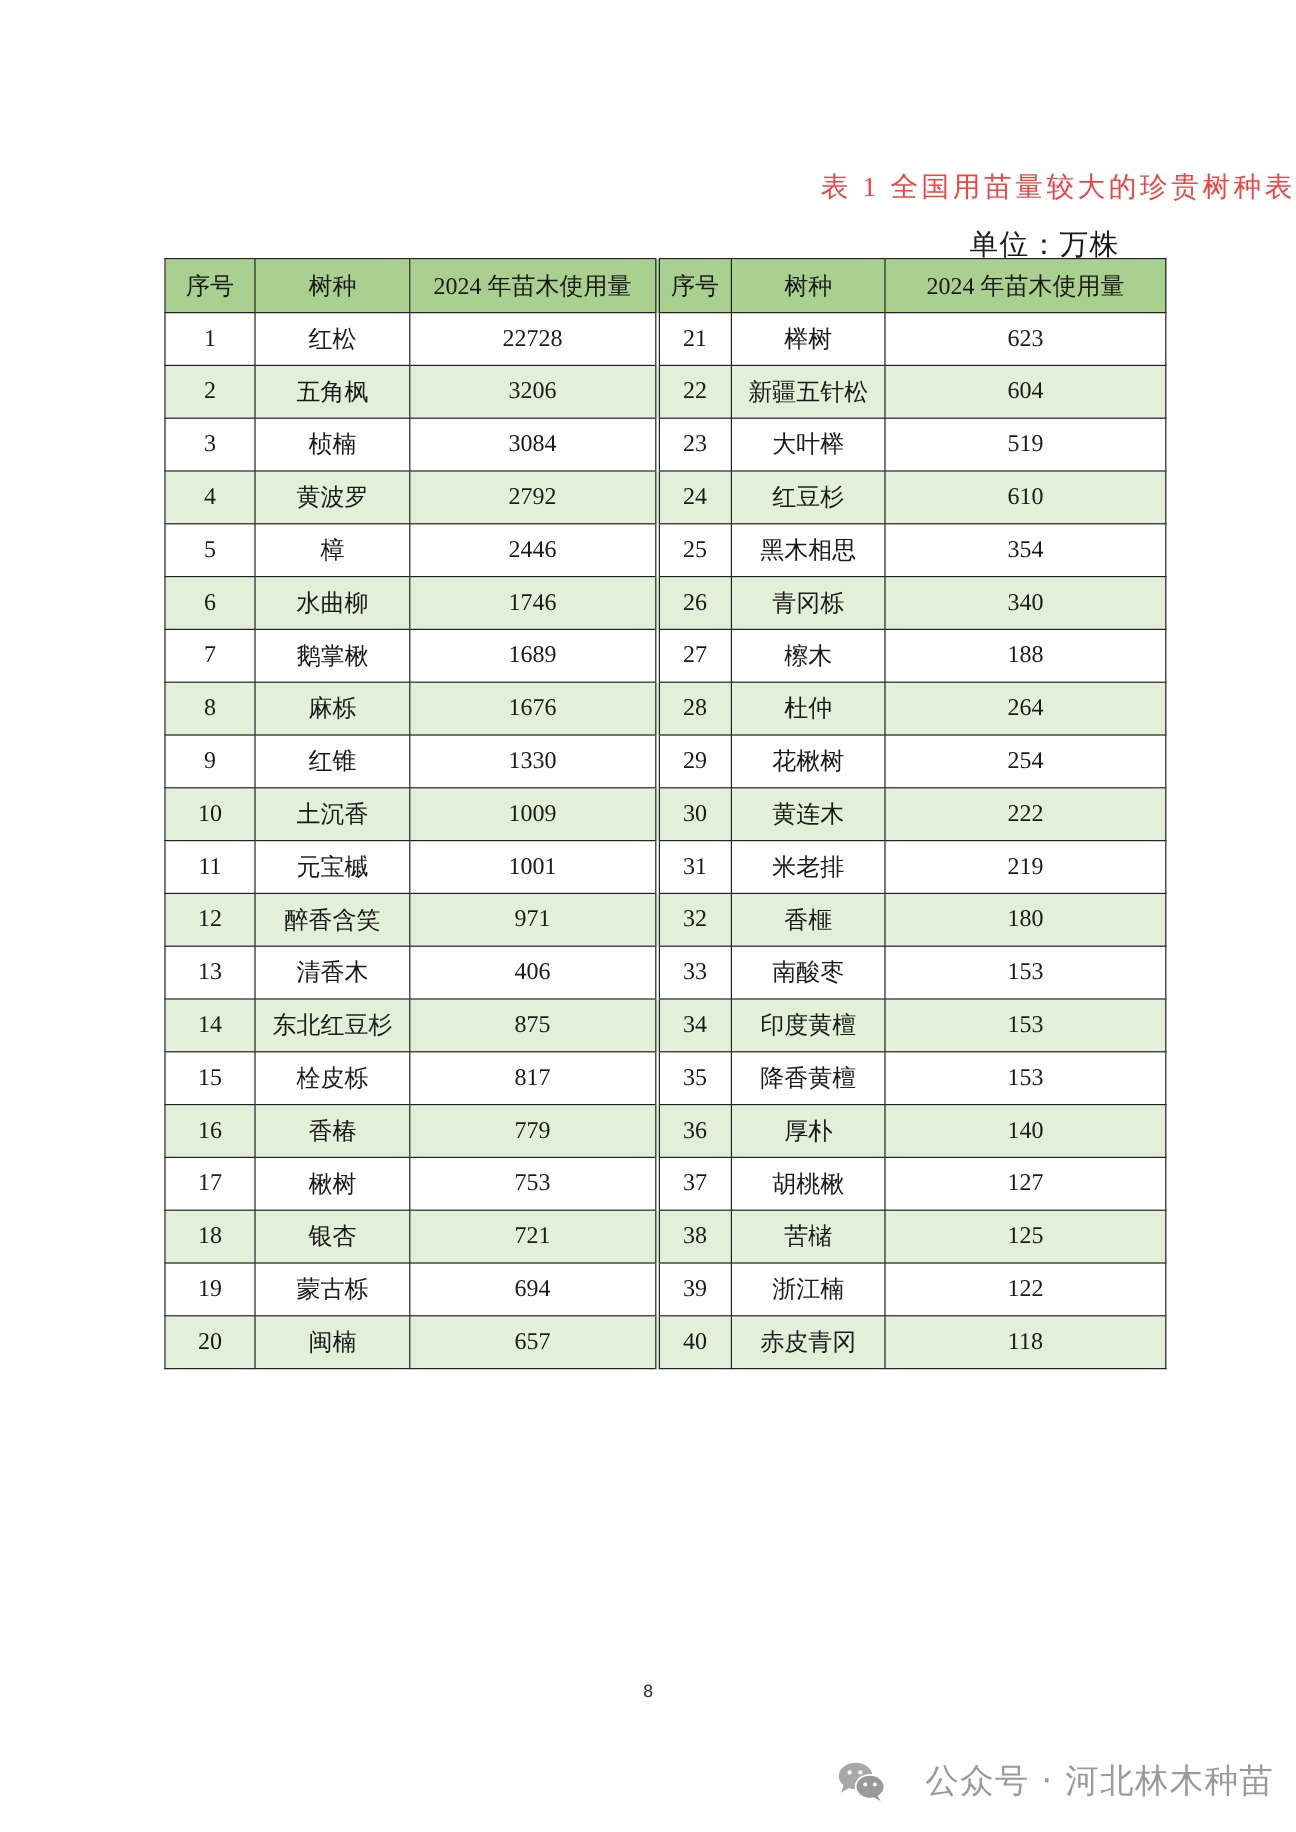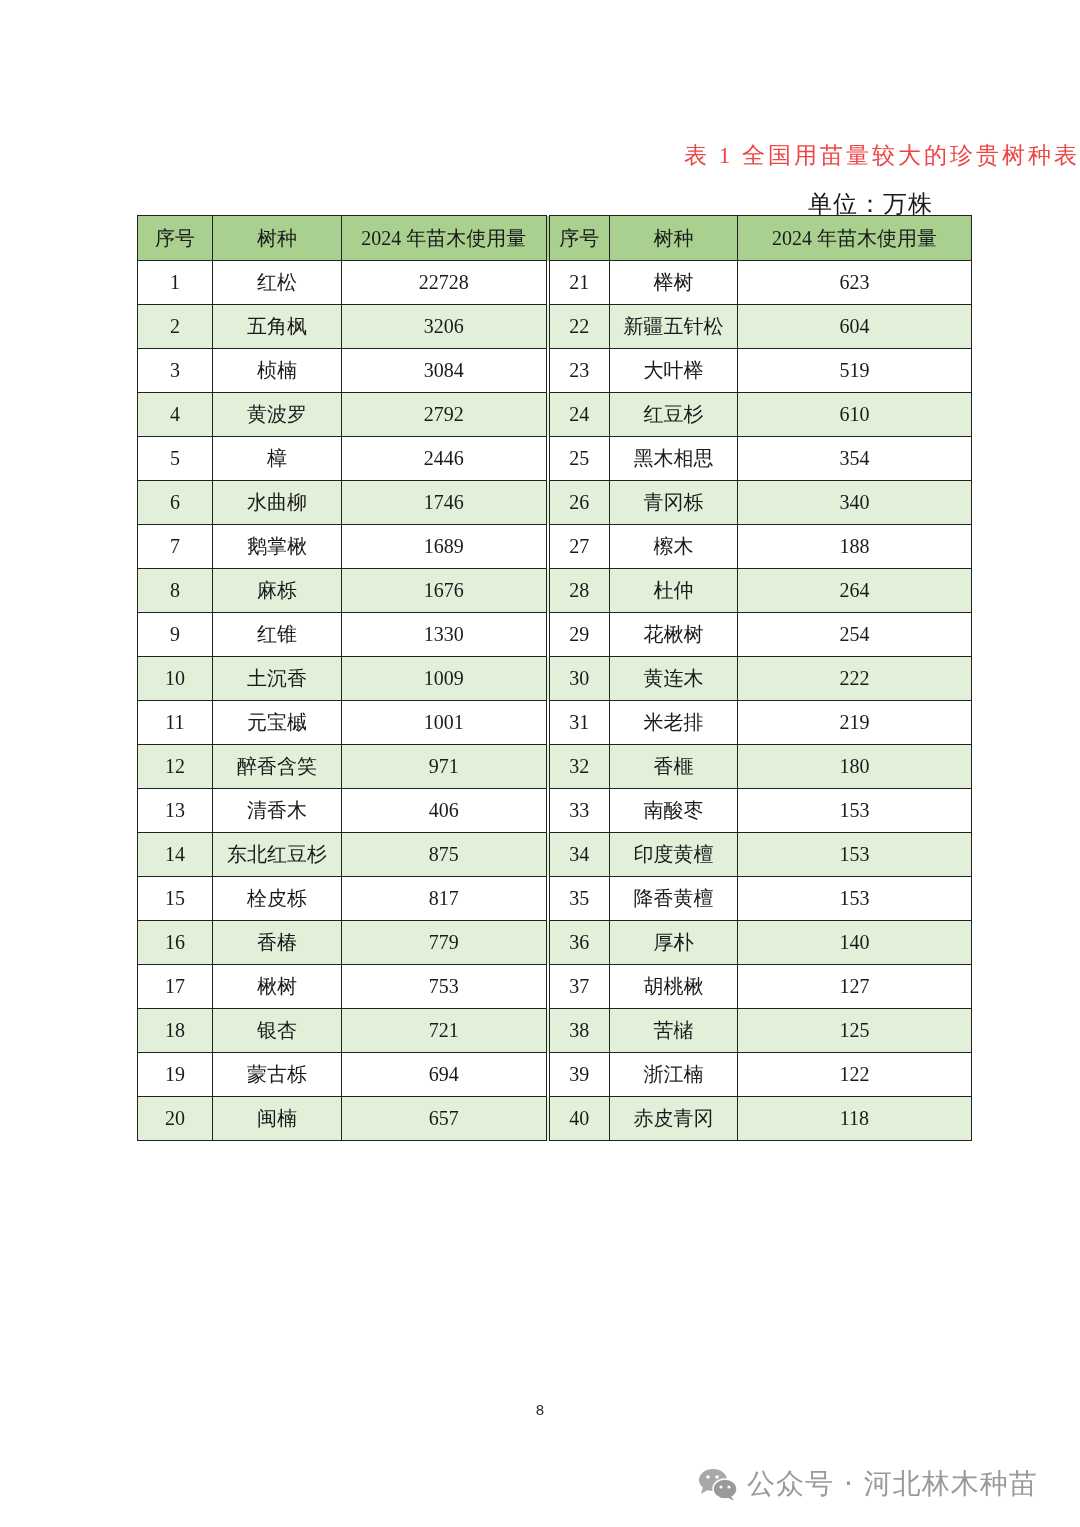--- a/index.html
+++ b/index.html
@@ -25,21 +25,21 @@
   .tbl thead th { height: 44px; background: #a9d08e; font-family: Liberation Serif, serif; }
   .tbl tbody td { height: 43px; }
   .tbl tbody tr.alt td { background: #e2efd9; }
   .tbl .split { border-right: 4px double #222; }
   .page-num {
     position: absolute; top: 1402px; left: 0; width: 1080px; text-align: center;
     font-family: "DejaVu Sans", sans-serif; font-size: 14px; color: #333;
   }
   .watermark {
     position: absolute; top: 1465px; left: 697px; display: flex; align-items: center;
-    font-family: "DejaVu Sans", sans-serif; font-size: 28px; color: #9a9a9a; letter-spacing: 1px;
+    font-family: "DejaVu Sans", sans-serif; font-size: 28px; color: #9a9a9a; letter-spacing: 1px; gap: 24px;
   }
   .wx-icon { width: 42px; height: 36px; margin-right: 8px; }
 </style>
 </head>
 <body>
 
 <div class="title">表 1  全国用苗量较大的珍贵树种表</div>
 <div class="unit">单位：万株</div>
 
 <table class="tbl">

